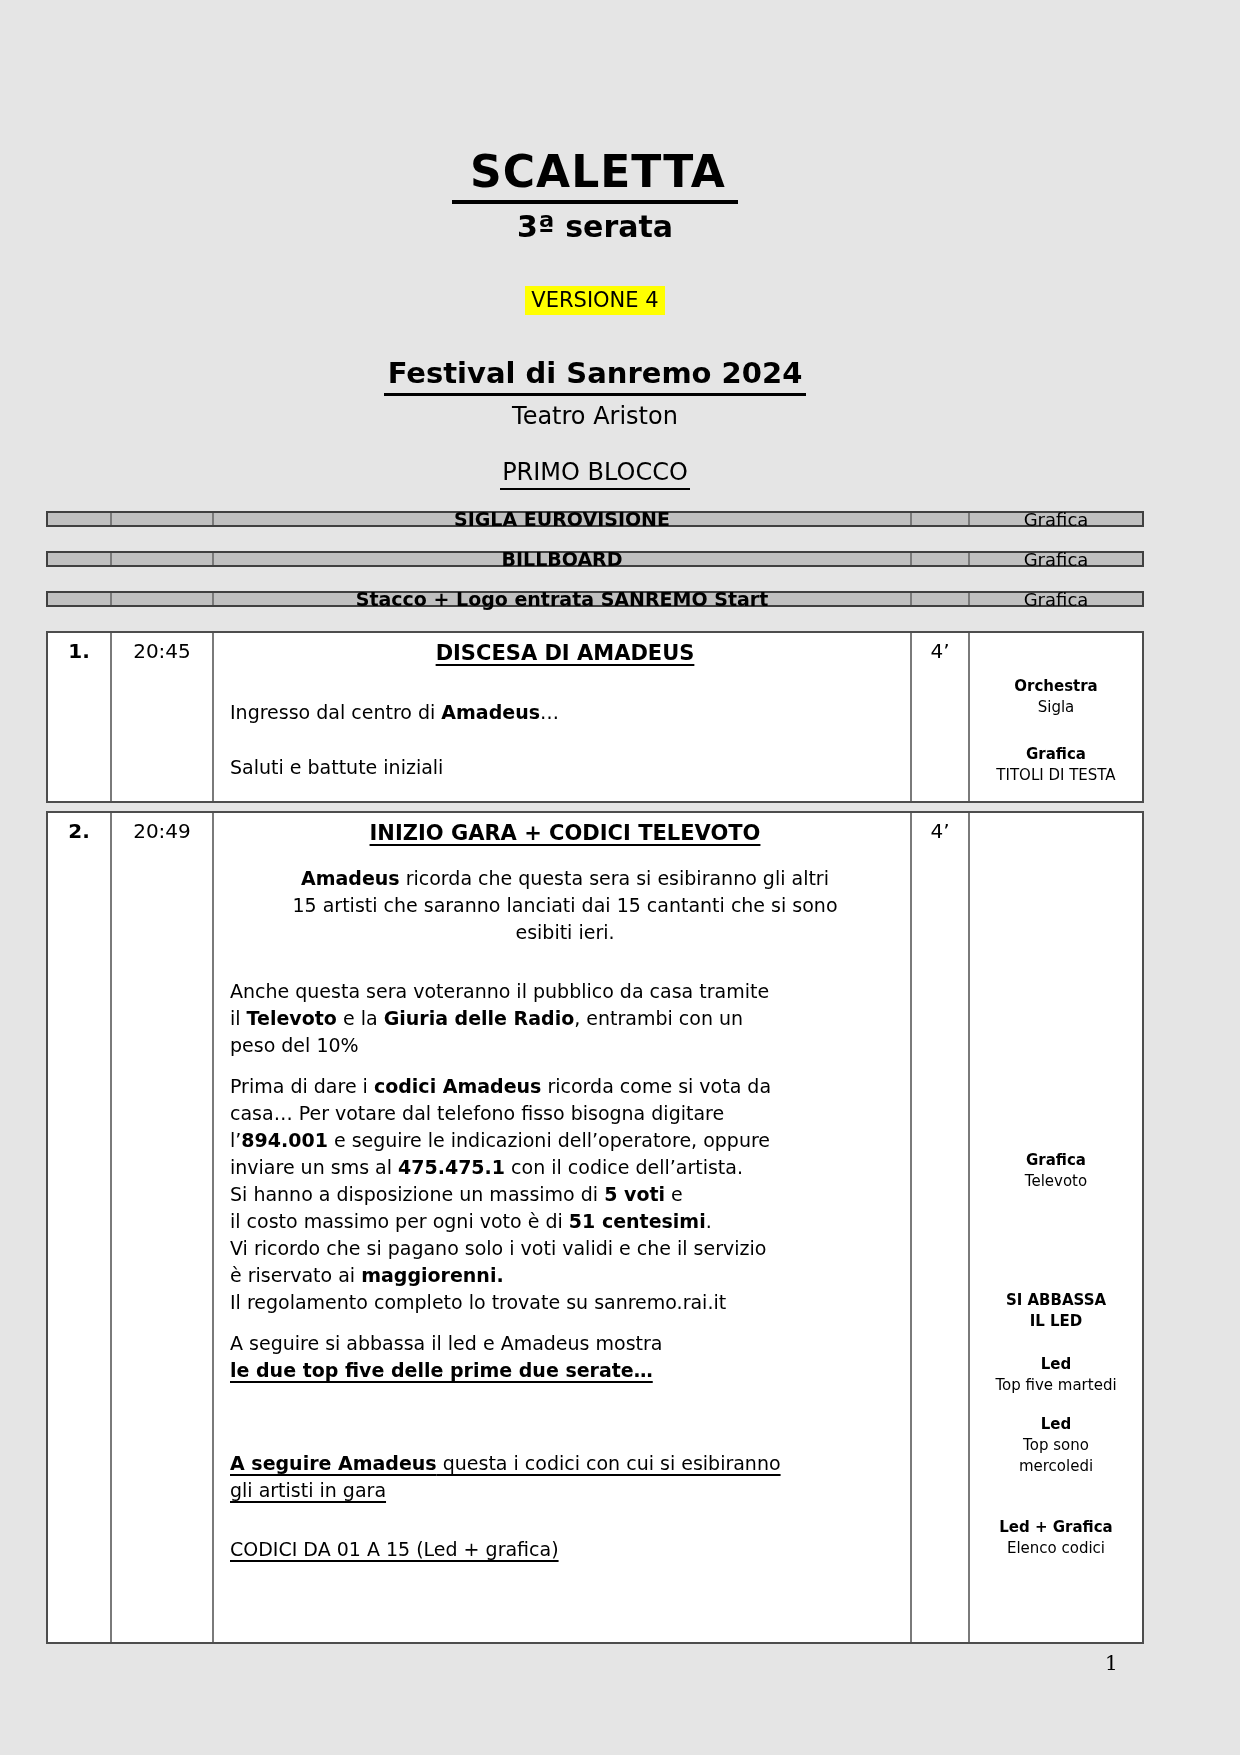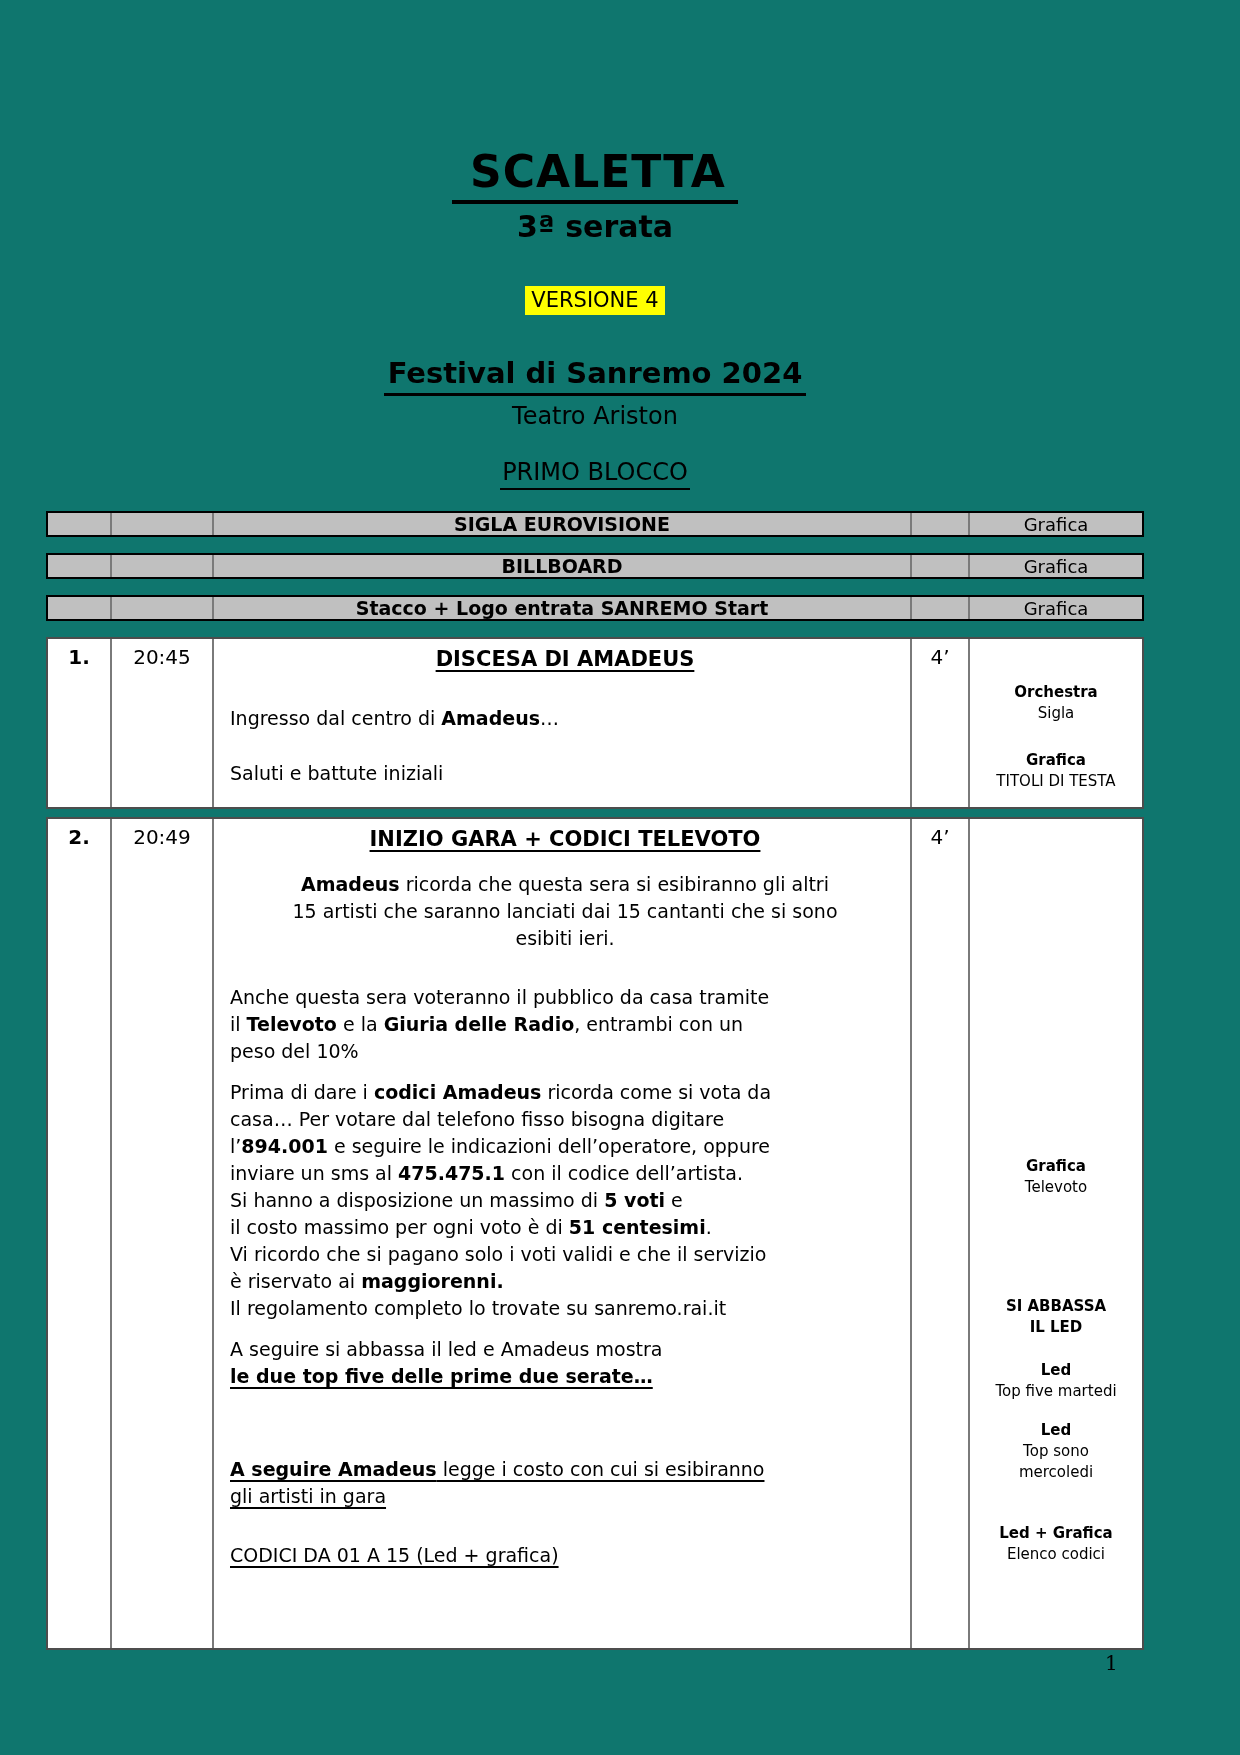--- a/index.html
+++ b/index.html
@@ -1,19 +1,19 @@
 <!DOCTYPE html>
 <html style="--highlight: #ffff00; --rowbg: #c0c0c0;"><head>
 <meta charset="utf-8">
 <style>
   html,body{margin:0;padding:0;background:#fff;}
   .page{
     position:relative;
     width:1240px;height:1755px;
-    background:#0f766e;
+    background:#e5e5e5;
     font-family:"DejaVu Sans","Liberation Sans",sans-serif;
     color:#000;
     overflow:hidden;
   }
   .content{position:absolute;left:46px;top:0;width:1098px;}
   .t-center{text-align:center;}
 
   .main-title{
     display:inline-block;
     font-size:44px;font-weight:bold;line-height:52px;
@@ -40,24 +40,24 @@
   .block-title-wrap{margin-top:26px;}
   .block-title{
     display:inline-block;
     font-size:24px;line-height:30px;
     border-bottom:2px solid #000;padding:0 2px 1px 2px;
   }
 
   .banner-rows{margin-top:21px;}
   .banner-row{
     display:flex;align-items:stretch;
-    height:26px;
-    border:2px solid #000000;
+    height:16px;
+    border:2px solid #404040;
     background:var(--rowbg,#c0c0c0);
-    margin-bottom:16px;
+    margin-bottom:24px;
     box-sizing:border-box;
   }
   .banner-row .cell{box-sizing:border-box;border-right:2px solid #7a7a7a;}
   .banner-row .cell:last-child{border-right:none;}
   .bcell-1{flex:0 0 64px;}
   .bcell-2{flex:0 0 102px;}
   .bcell-3{flex:0 0 698px;display:flex;align-items:center;justify-content:center;
            font-size:19px;font-weight:bold;}
   .bcell-4{flex:0 0 58px;}
   .bcell-5{flex:1;display:flex;align-items:center;justify-content:center;font-size:18px;}
@@ -169,21 +169,21 @@
         </div>
         <div class="rrow" style="min-height: 833px;">
           <div class="cell c-num">2.</div>
           <div class="cell c-time">20:49</div>
           <div class="cell c-main">
             <div class="row-title">INIZIO GARA + CODICI TELEVOTO</div>
             <div class="para" style="margin-top: 16px; text-align: center;"><span class="b ">Amadeus</span><span> ricorda che questa sera si esibiranno gli altri</span><br><span>15 artisti che saranno lanciati dai 15 cantanti che si sono</span><br><span>esibiti ieri.</span></div>
             <div class="para" style="margin-top: 32px;"><span>Anche questa sera voteranno il pubblico da casa tramite</span><br><span>il </span><span class="b ">Televoto</span><span> e la </span><span class="b ">Giuria delle Radio</span><span>, entrambi con un</span><br><span>peso del 10%</span></div>
             <div class="para" style="margin-top: 14px;"><span>Prima di dare i </span><span class="b ">codici Amadeus</span><span> ricorda come si vota da</span><br><span>casa… Per votare dal telefono fisso bisogna digitare</span><br><span>l’</span><span class="b ">894.001</span><span> e seguire le indicazioni dell’operatore, oppure</span><br><span>inviare un sms al </span><span class="b ">475.475.1</span><span> con il codice dell’artista.</span><br><span>Si hanno a disposizione un massimo di </span><span class="b ">5 voti</span><span> e</span><br><span>il costo massimo per ogni voto è di </span><span class="b ">51 centesimi</span><span>.</span><br><span>Vi ricordo che si pagano solo i voti validi e che il servizio</span><br><span>è riservato ai </span><span class="b ">maggiorenni.</span><br><span>Il regolamento completo lo trovate su sanremo.rai.it</span></div>
             <div class="para" style="margin-top: 14px;"><span>A seguire si abbassa il led e Amadeus mostra</span><br><span class="b u">le due top five delle prime due serate…</span></div>
-            <div class="para" style="margin-top: 66px;"><span class="b u">A seguire Amadeus</span><span class="u"> legge i costo con cui si esibiranno</span><br><span class="u">gli artisti in gara</span></div>
+            <div class="para" style="margin-top: 66px;"><span class="b u">A seguire Amadeus</span><span class="u"> questa i codici con cui si esibiranno</span><br><span class="u">gli artisti in gara</span></div>
             <div class="para" style="margin-top: 32px;"><span class="u">CODICI DA 01 A 15 (Led + grafica)</span></div>
           </div>
           <div class="cell c-dur">4’</div>
           <div class="cell c-notes">
             <div class="note-block" style="margin-top: 326px;">
               <div class="nb-bold">Grafica</div>
               <div>Televoto</div>
             </div>
             <div class="note-block" style="margin-top: 98px;">
               <div class="nb-bold">SI ABBASSA</div>

